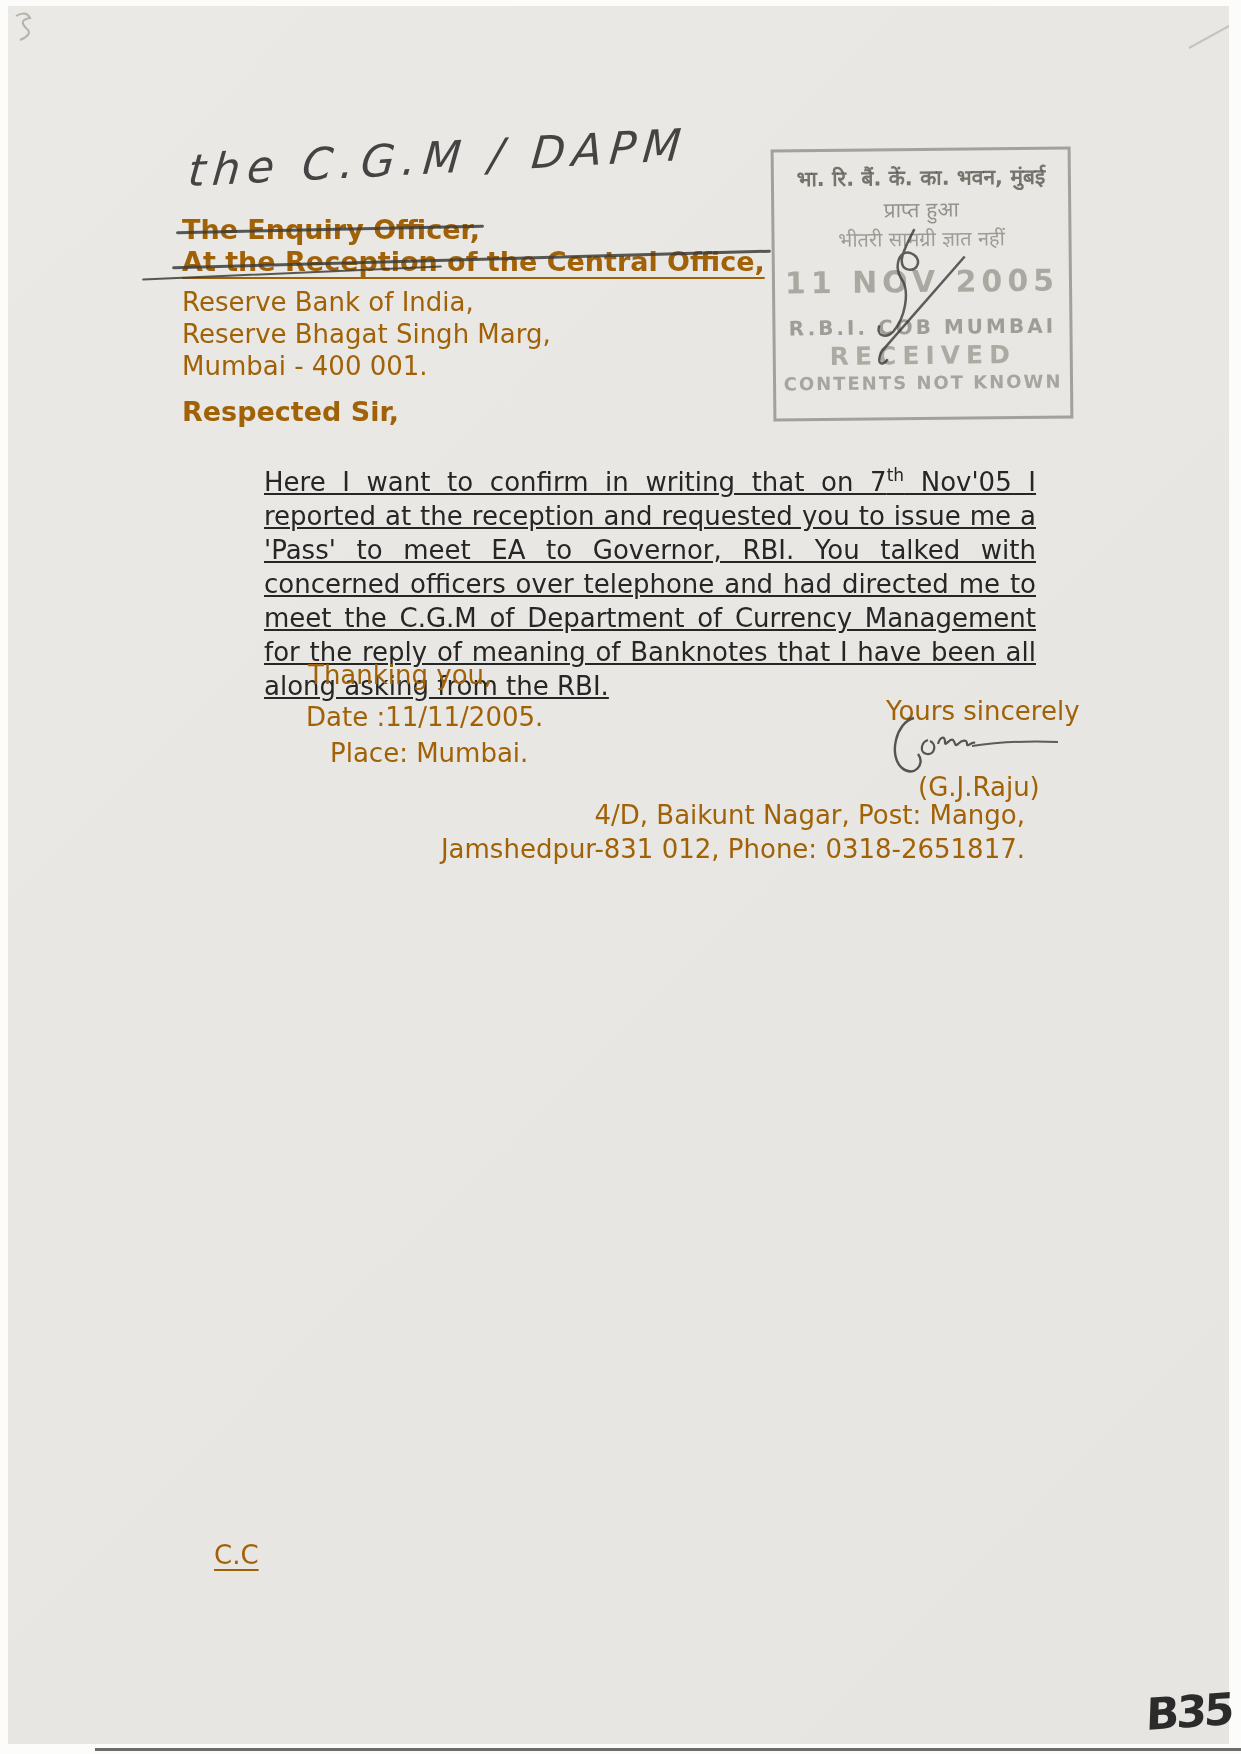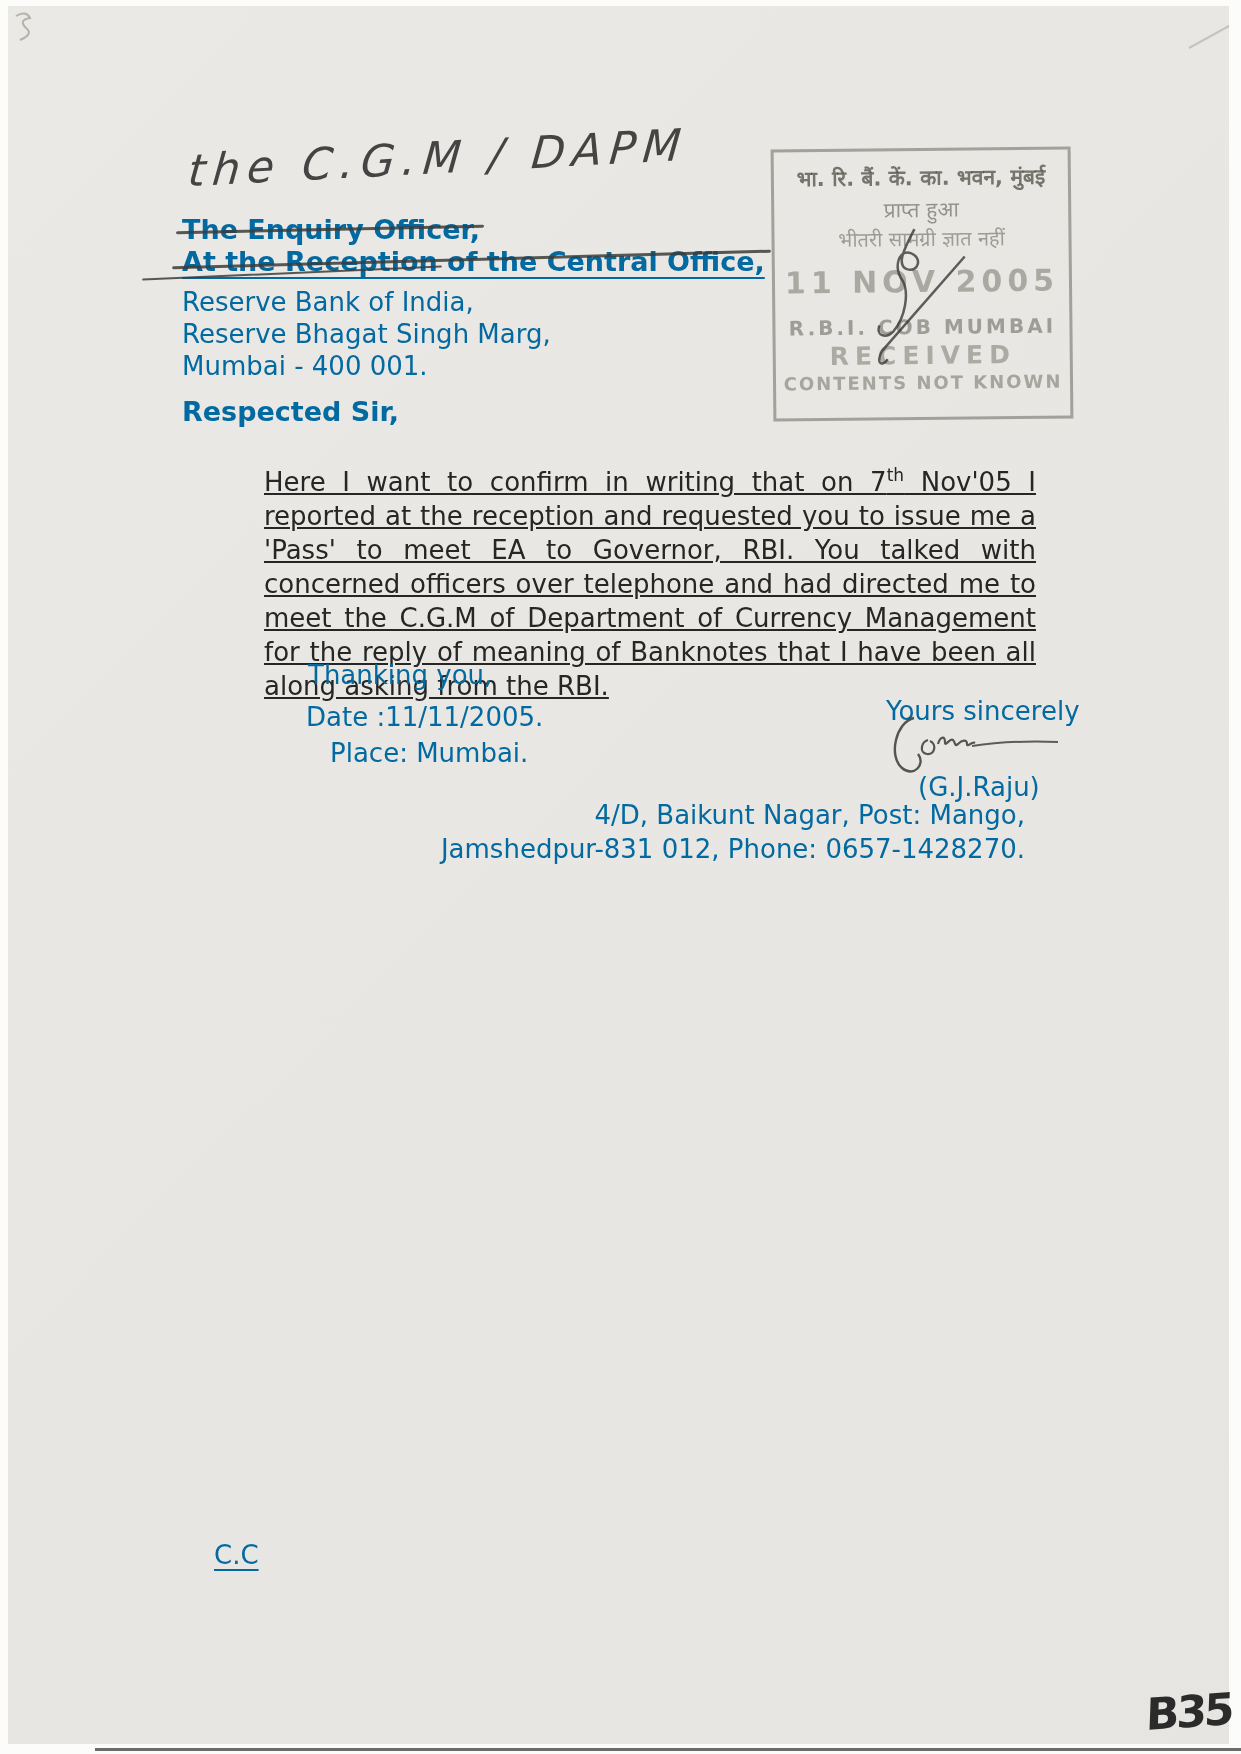--- a/index.html
+++ b/index.html
@@ -1,21 +1,21 @@
 <!DOCTYPE html>
 <html><head>
 <meta charset="utf-8">
 <style>
   html,body{margin:0;padding:0;}
   body{width:1241px;height:1754px;background:#fbfbfa;font-family:"DejaVu Sans","Liberation Sans",sans-serif;}
   #scan{position:relative;width:1241px;height:1754px;background:#fcfcfb;overflow:hidden;}
   #paper{position:absolute;left:8px;top:6px;right:12px;bottom:10px;
          background:linear-gradient(135deg,#eae9e5 0%,#e8e7e3 40%,#e6e5e1 100%);}
   .abs{position:absolute;}
-  .ink{color:#0369a1;}
+  .ink{color:#a16207;}
   .bold{font-weight:bold;}
 
   
   .handwriting{font-style:italic;color:#2e2e2e;opacity:.88;}
   #hand-top{left:188px;top:132px;font-size:44px;letter-spacing:7px;
             transform:rotate(-3deg) skewX(-8deg);white-space:nowrap;}
   #hand-b35{left:1146px;top:1686px;font-size:44px;font-weight:bold;letter-spacing:-3px;
             transform:rotate(-4deg) skewX(-6deg);color:#1c1c1c;opacity:.92;}
 
   
@@ -107,21 +107,21 @@
   <div id="signoff" class="abs ink">Yours sincerely</div>
   <svg class="abs" style="left:888px;top:712px;" width="175" height="68" viewBox="0 0 175 68">
     <path d="M26 6 C8 10 0 44 14 56 C26 66 38 52 30 42" fill="none" stroke="#3a3a38" stroke-width="2.4" opacity=".85"></path>
     <path d="M40 28 c-7 2 -9 13 -1 14 c8 1 10 -10 3 -13 M50 32 c2 -7 7 -9 7 -2 c0 6 5 -5 8 -2 c3 3 1 7 5 4 c4 -4 9 -5 9 0 c0 4 5 -3 8 -1" fill="none" stroke="#3a3a38" stroke-width="2.2" opacity=".85"></path>
     <path d="M84 34 C110 30 145 29 170 30" fill="none" stroke="#3a3a38" stroke-width="2" opacity=".8"></path>
   </svg>
   <div id="signatory" class="abs ink">(G.J.Raju)</div>
 
   <div id="ret-address" class="abs ink">
     <div>4/D, Baikunt Nagar, Post: Mango,</div>
-    <div>Jamshedpur-831 012, Phone: 0657-1428270.</div>
+    <div>Jamshedpur-831 012, Phone: 0318-2651817.</div>
   </div>
 
   <div id="cc-label" class="abs ink">C.C</div>
 
   <div id="hand-b35" class="abs">B35</div>
 
   <svg class="abs" style="left:10px;top:6px;" width="50" height="50" viewBox="0 0 50 50">
     <path d="M6 10 q10 -6 14 2 q-12 2 -4 10 q8 6 -6 12" fill="none" stroke="#8f8f89" stroke-width="2" opacity=".6"></path>
   </svg>
   <svg class="abs" style="left:1185px;top:18px;" width="50" height="40" viewBox="0 0 50 40">

